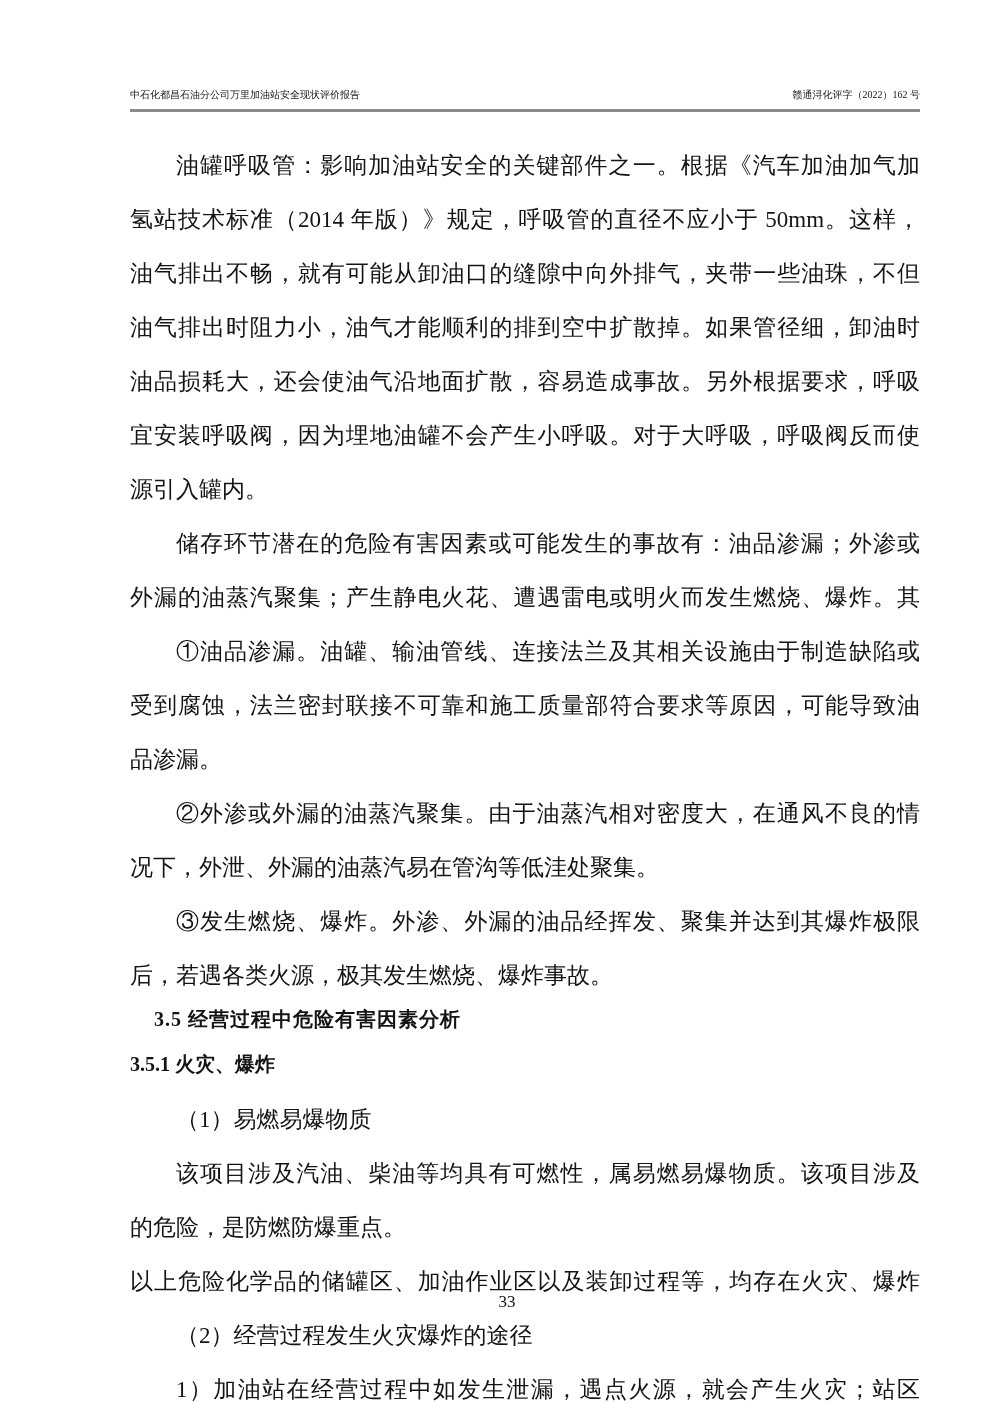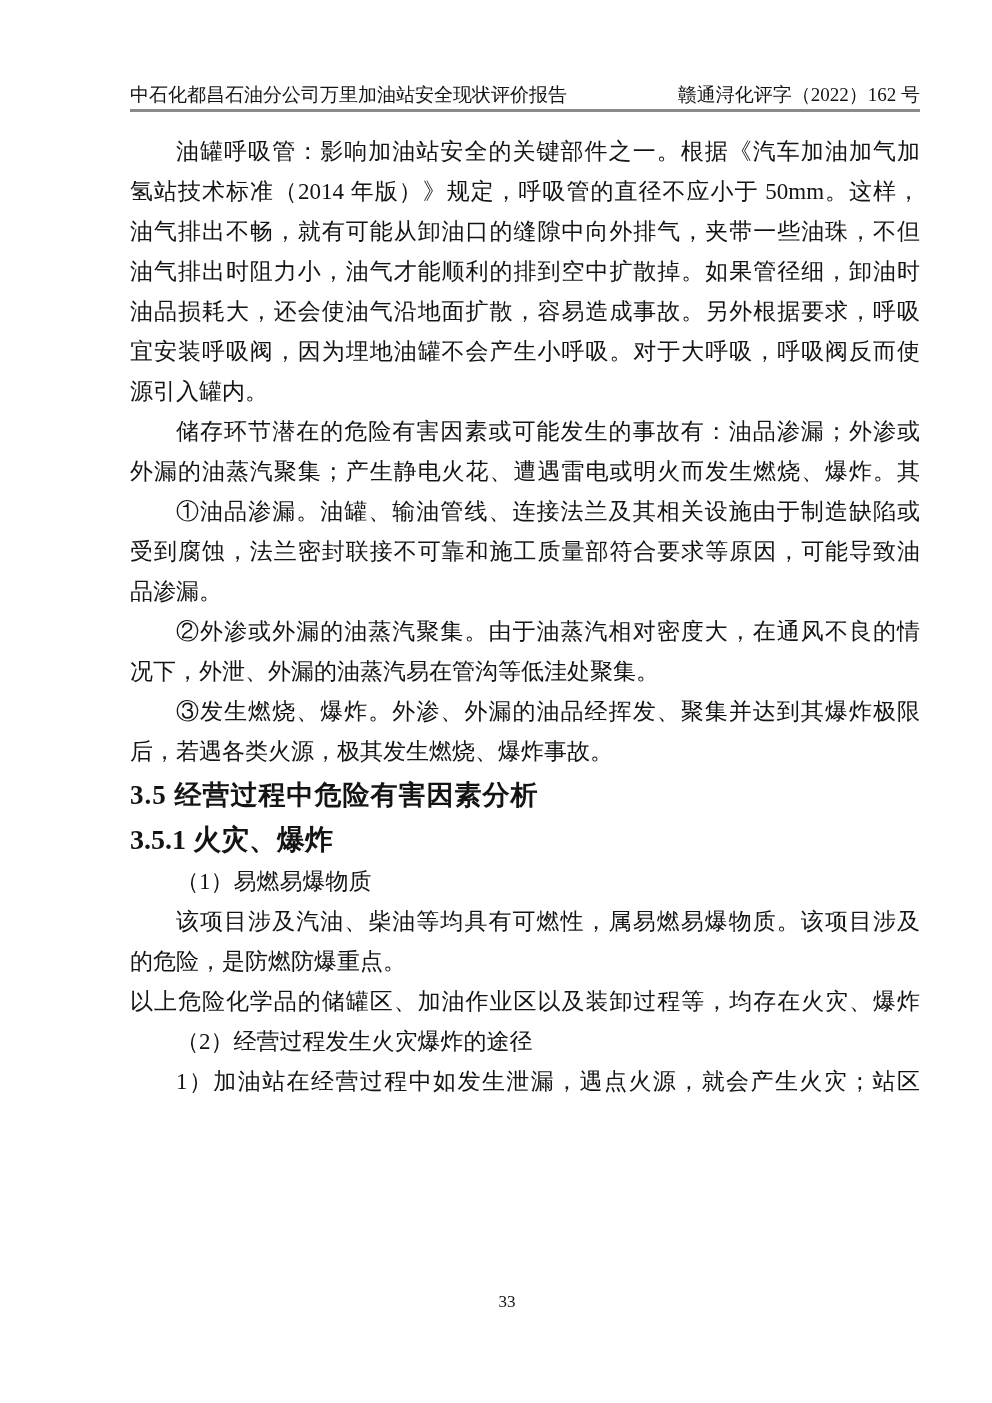--- a/index.html
+++ b/index.html
@@ -9,46 +9,48 @@
     margin:0 auto;
     background:#ffffff;
     color:#141414;
     font-family:"Liberation Serif","DejaVu Serif",serif;
     overflow:hidden;
   }
   
   .hdr {
     position:absolute; left:130px; top:84px; width:790px;
     display:flex; justify-content:space-between; align-items:flex-end;
-    font-size:19px; line-height:22px; white-space:nowrap;
+    font-size:10px; line-height:22px; white-space:nowrap;
   }
   .hdr .ref-bold { font-weight:normal; }
   .hdr-rule {
     position:absolute; left:130px; top:109px; width:790px; height:3px;
     background:#8a8a8a;
   }
   
   .content {
     position:absolute; left:130px; top:132px; width:790px;
     font-size:23px;
   }
   .ln {
     height:40px; line-height:40px;
     overflow:hidden;
+    margin-top:14px;
   }
   .j { text-align:justify; text-align-last:justify; }
   .ind { text-indent:46px; }
   .h1 {
     height:46px; line-height:46px;
-    font-size:27px; font-weight:bold; letter-spacing:1px;
+    font-size:20px; font-weight:bold; letter-spacing:1px;
     overflow:hidden;
+    margin-left:24px;
   }
   .h2 {
     height:44px; line-height:44px;
-    font-size:28px; font-weight:bold;
+    font-size:20px; font-weight:bold;
     overflow:hidden;
   }
   
   .pagenum {
     position:absolute; left:112px; top:1290px; width:790px;
     text-align:center; font-size:17px; line-height:24px;
   }
 </style>
 </head>
 <body>

